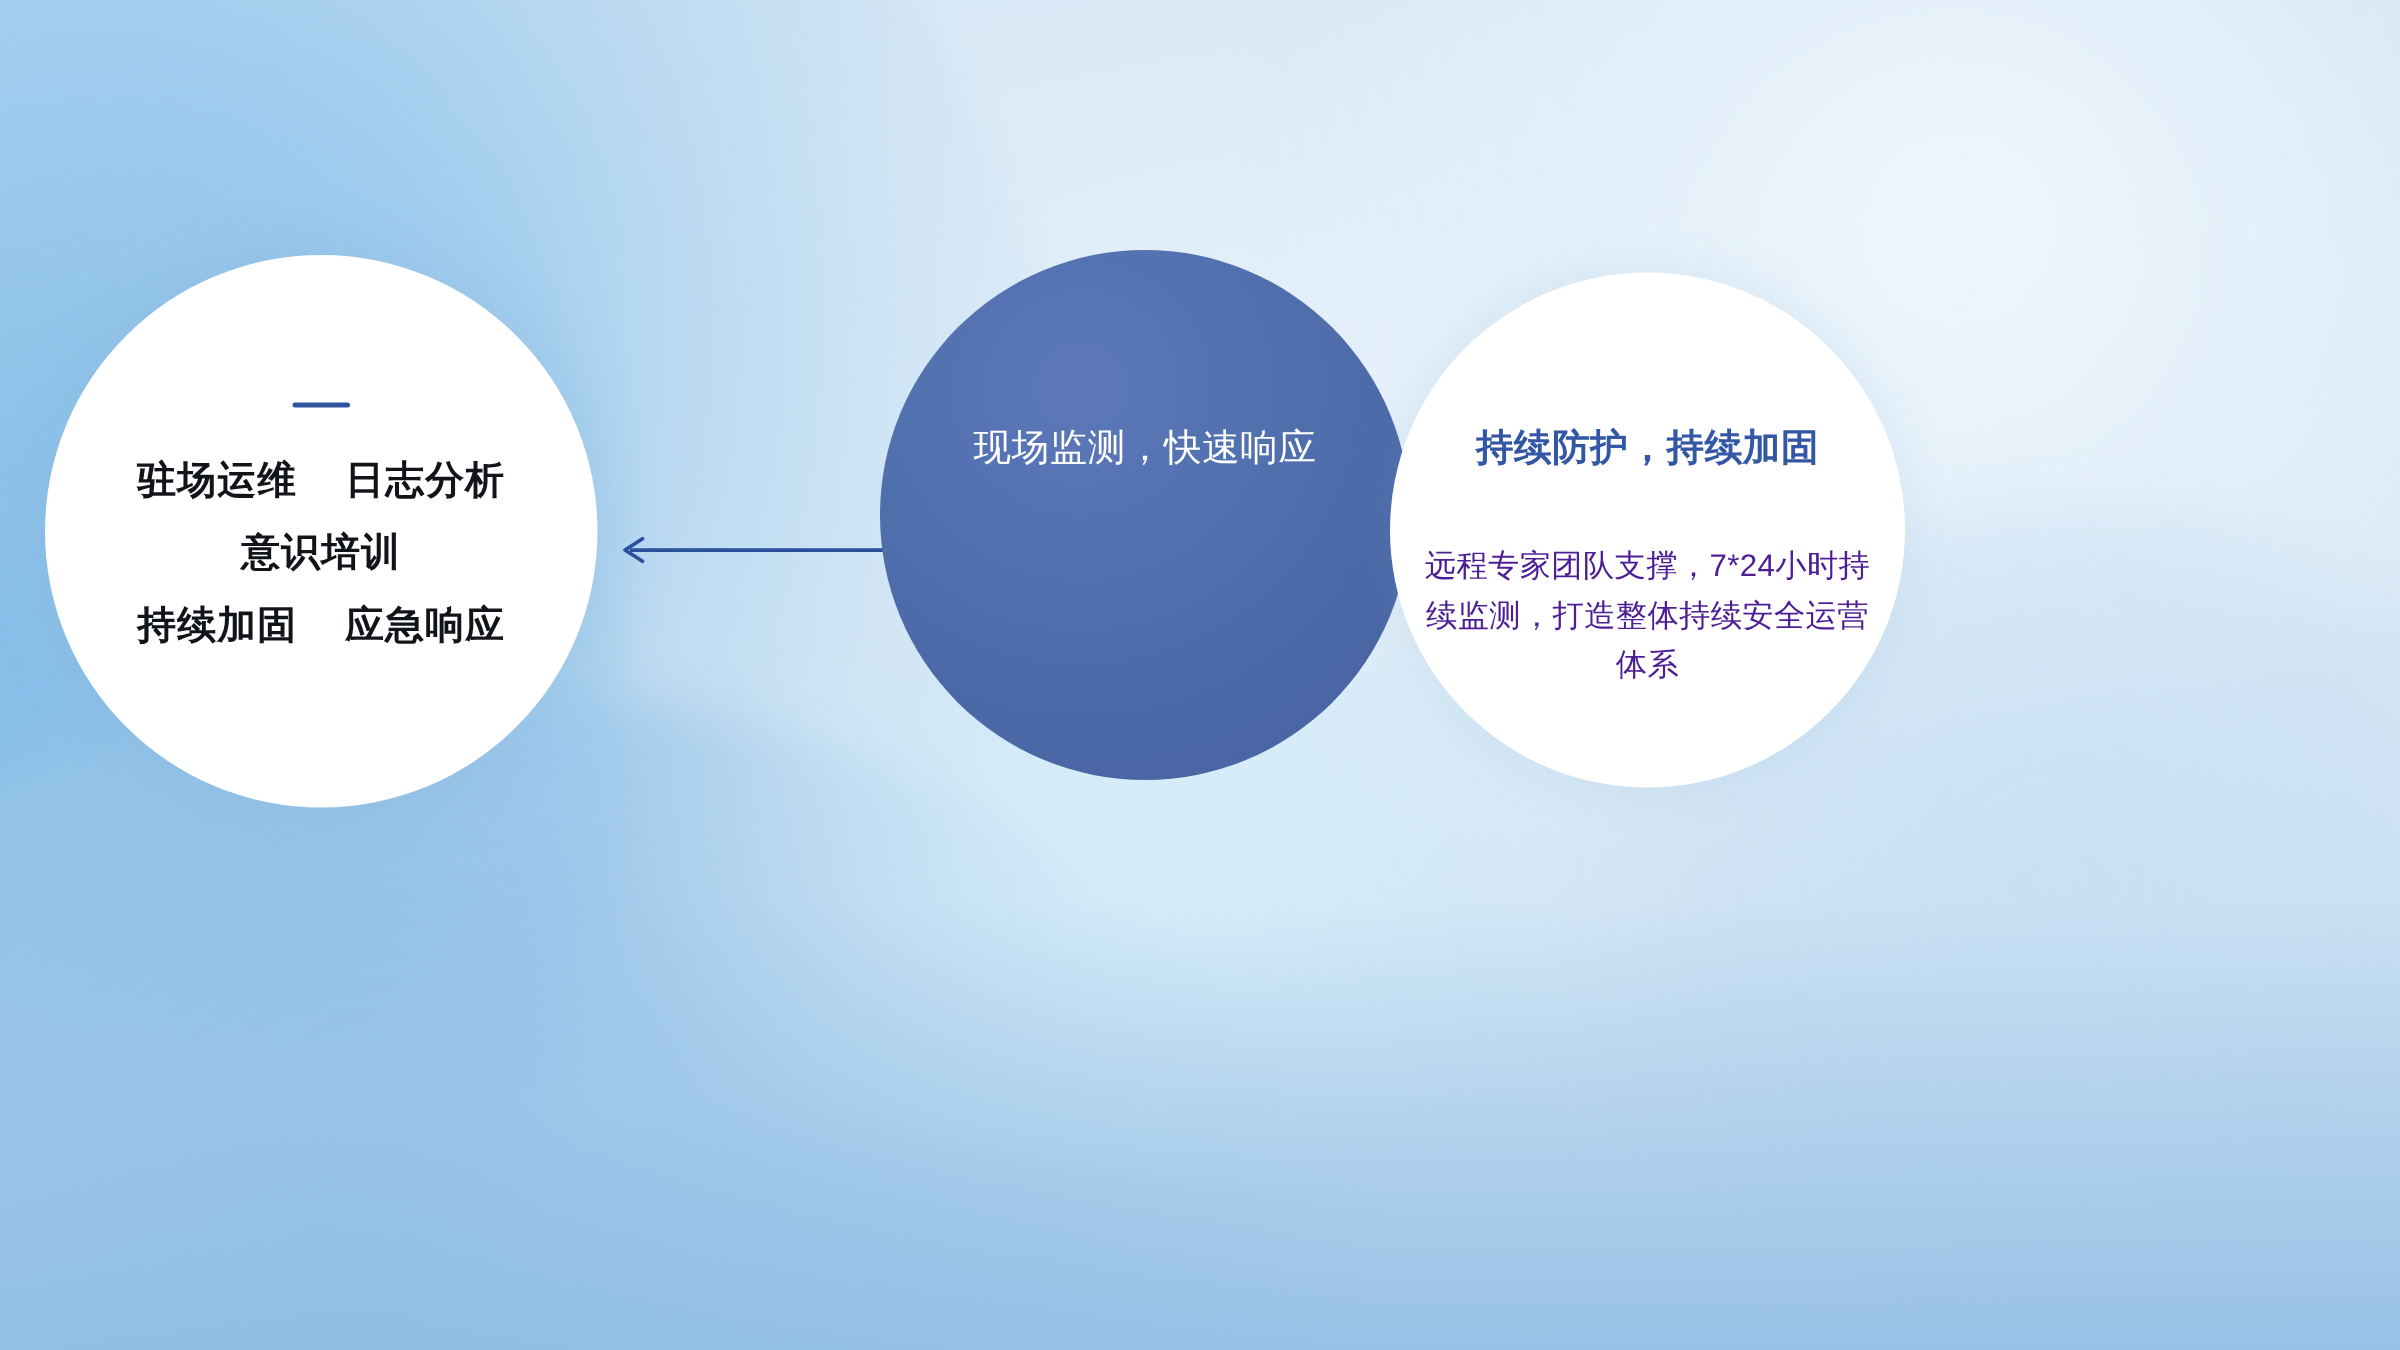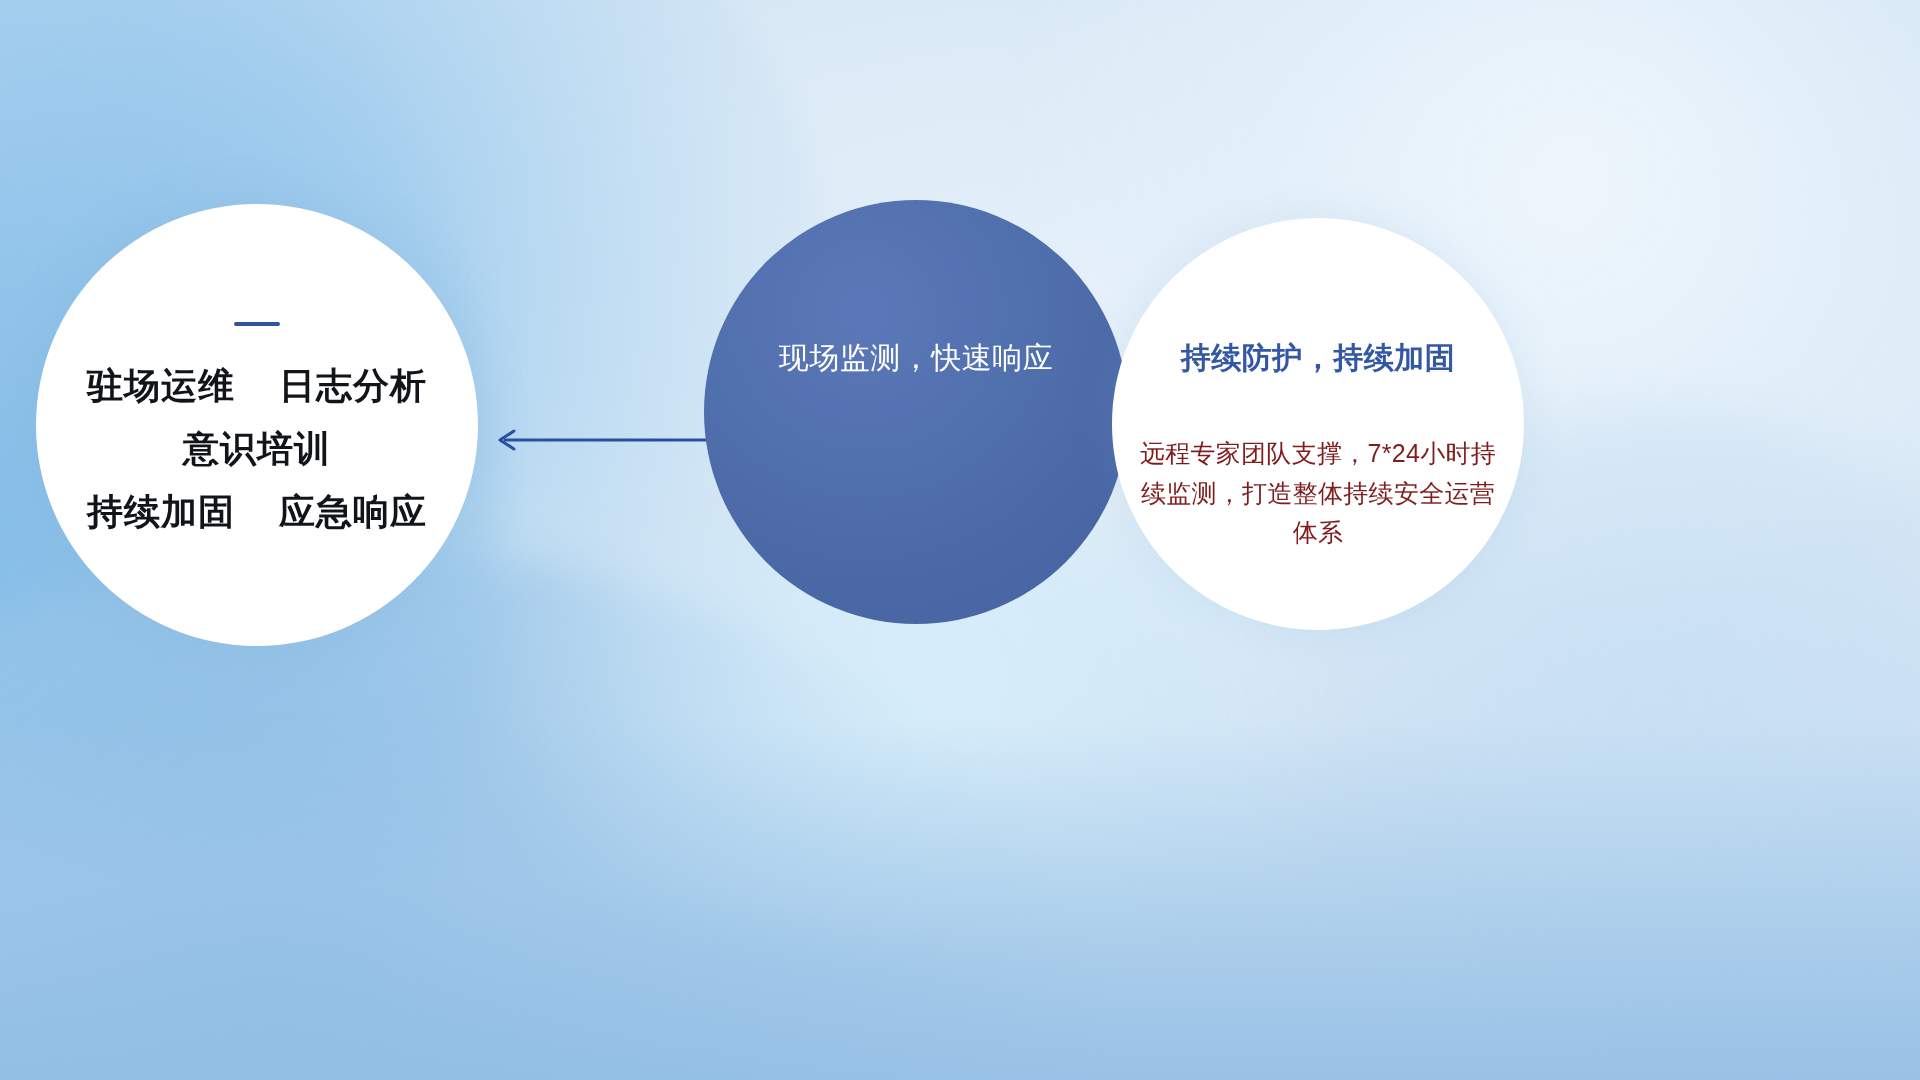--- a/index.html
+++ b/index.html
@@ -85,21 +85,21 @@
     box-shadow:0 0 50px rgba(120,165,205,.22);
   }
   #circle-left .divider-dash {
     width:46px; height:4px;
     background:#2f54a0;
     border-radius:2px;
     margin-top:118px;
   }
   .left-lines { margin-top:42px; width:100%; }
   .left-line {
-    font-size:36px; font-weight:bold; color:#111418;
+    font-size:31px; font-weight:bold; color:#111418;
     line-height:1.0; letter-spacing:1px;
     margin-bottom:27px;
     white-space:pre;
   }
   .left-line:last-child { margin-bottom:0; }
 
   #circle-mid {
     left:704px; top:200px;
     width:424px; height:424px;
     background:
@@ -130,21 +130,21 @@
   #circle-right .c-title {
     margin-top:120px;
     font-size:30px; font-weight:bold; color:#3457a5;
     letter-spacing:.5px; white-space:nowrap;
     position:relative; z-index:7;
   }
   #circle-right .c-body {
     margin-top:55px;
     width:358px;
     font-size:25px; line-height:1.58;
-    color:#7f1d1d;
+    color:#4c1d95;
     letter-spacing:.3px;
   }
 
   
   #flow-arrow {
     position:absolute;
     left:488px; top:420px;
     width:222px; height:40px;
     z-index:2;
   }

